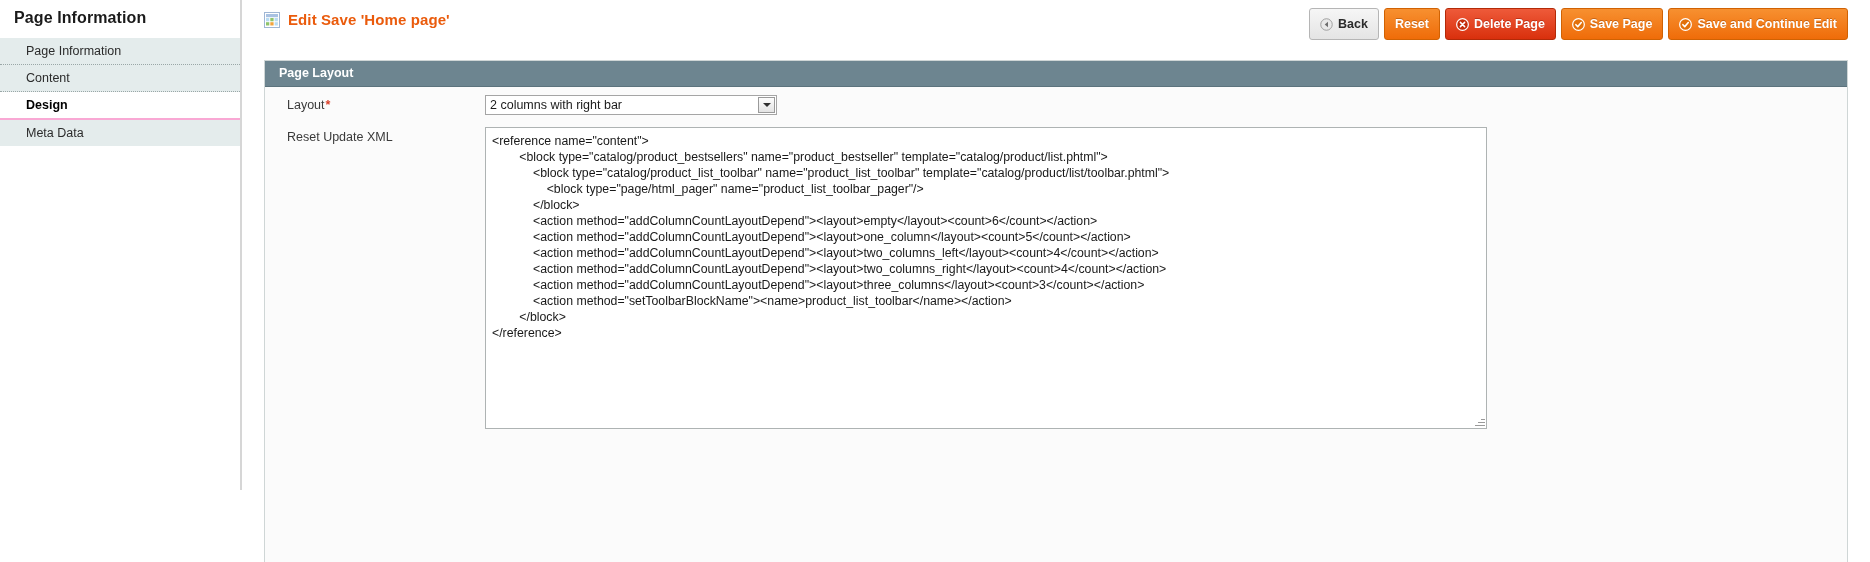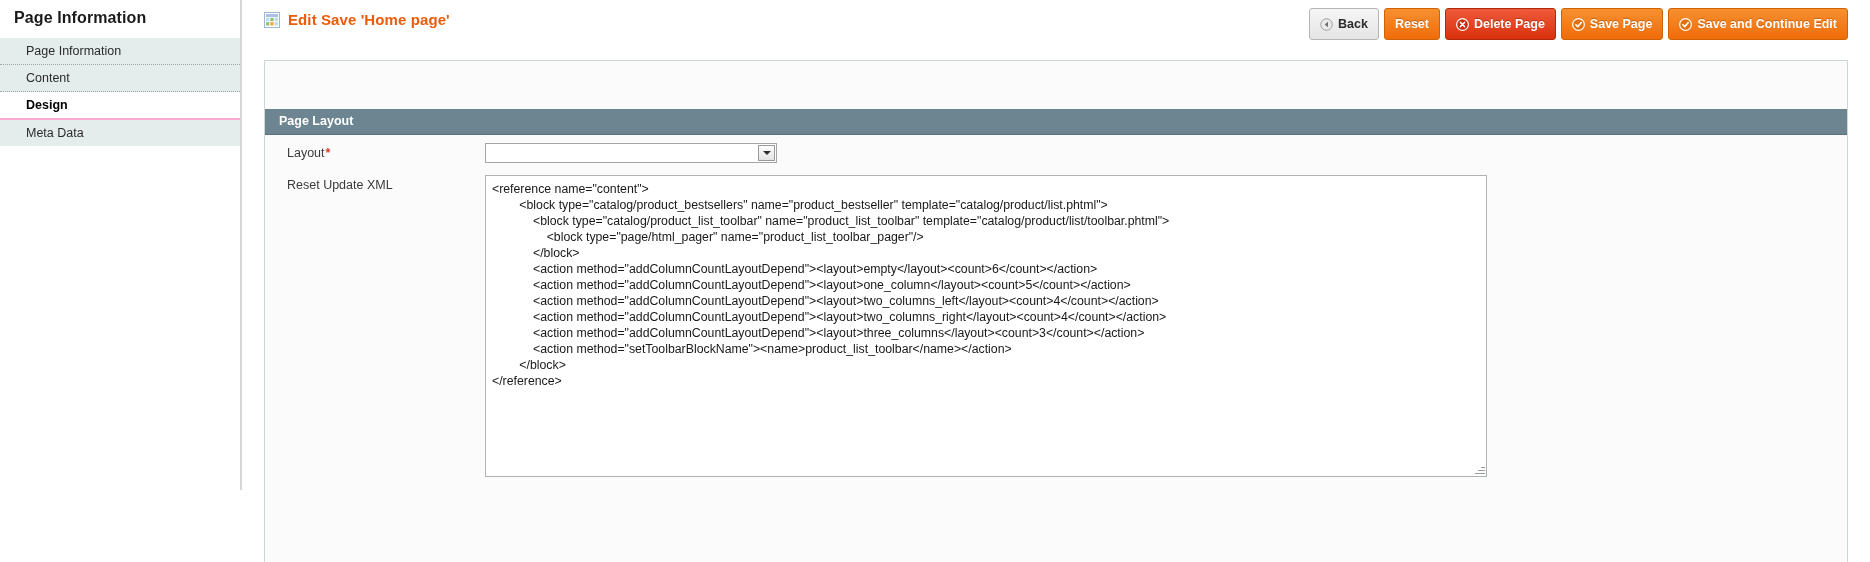--- a/index.html
+++ b/index.html
@@ -166,21 +166,20 @@
   }
   .panel-head {
     background: #6d8590;
     color: #ffffff;
     font-size: 12.5px;
     font-weight: bold;
     padding: 6px 0 6px 14px;
     height: 13px;
     line-height: 13px;
     border-bottom: 1px solid #5c737d;
-    margin-top: 48px;
   }
   .panel-body {
     padding: 8px 0 0 0;
   }
 
   .form-row {
     display: flex;
     align-items: flex-start;
     margin-bottom: 12px;
   }
@@ -361,20 +360,21 @@
       <div class="panel-head">Page Layout</div>
 
       <div class="panel-body">
 
         <div class="form-row">
           <div class="form-label">
             <span>Layout</span><span class="req">*</span>
           </div>
           <div class="form-field">
             <div class="select-wrap">
+              <div class="select-value">2 columns with right bar</div>
               <div class="select-arrow-btn">
                 <span class="caret"></span>
               </div>
             </div>
           </div>
         </div>
 
         <div class="form-row">
           <div class="form-label">Reset Update XML</div>
           <div class="form-field">

